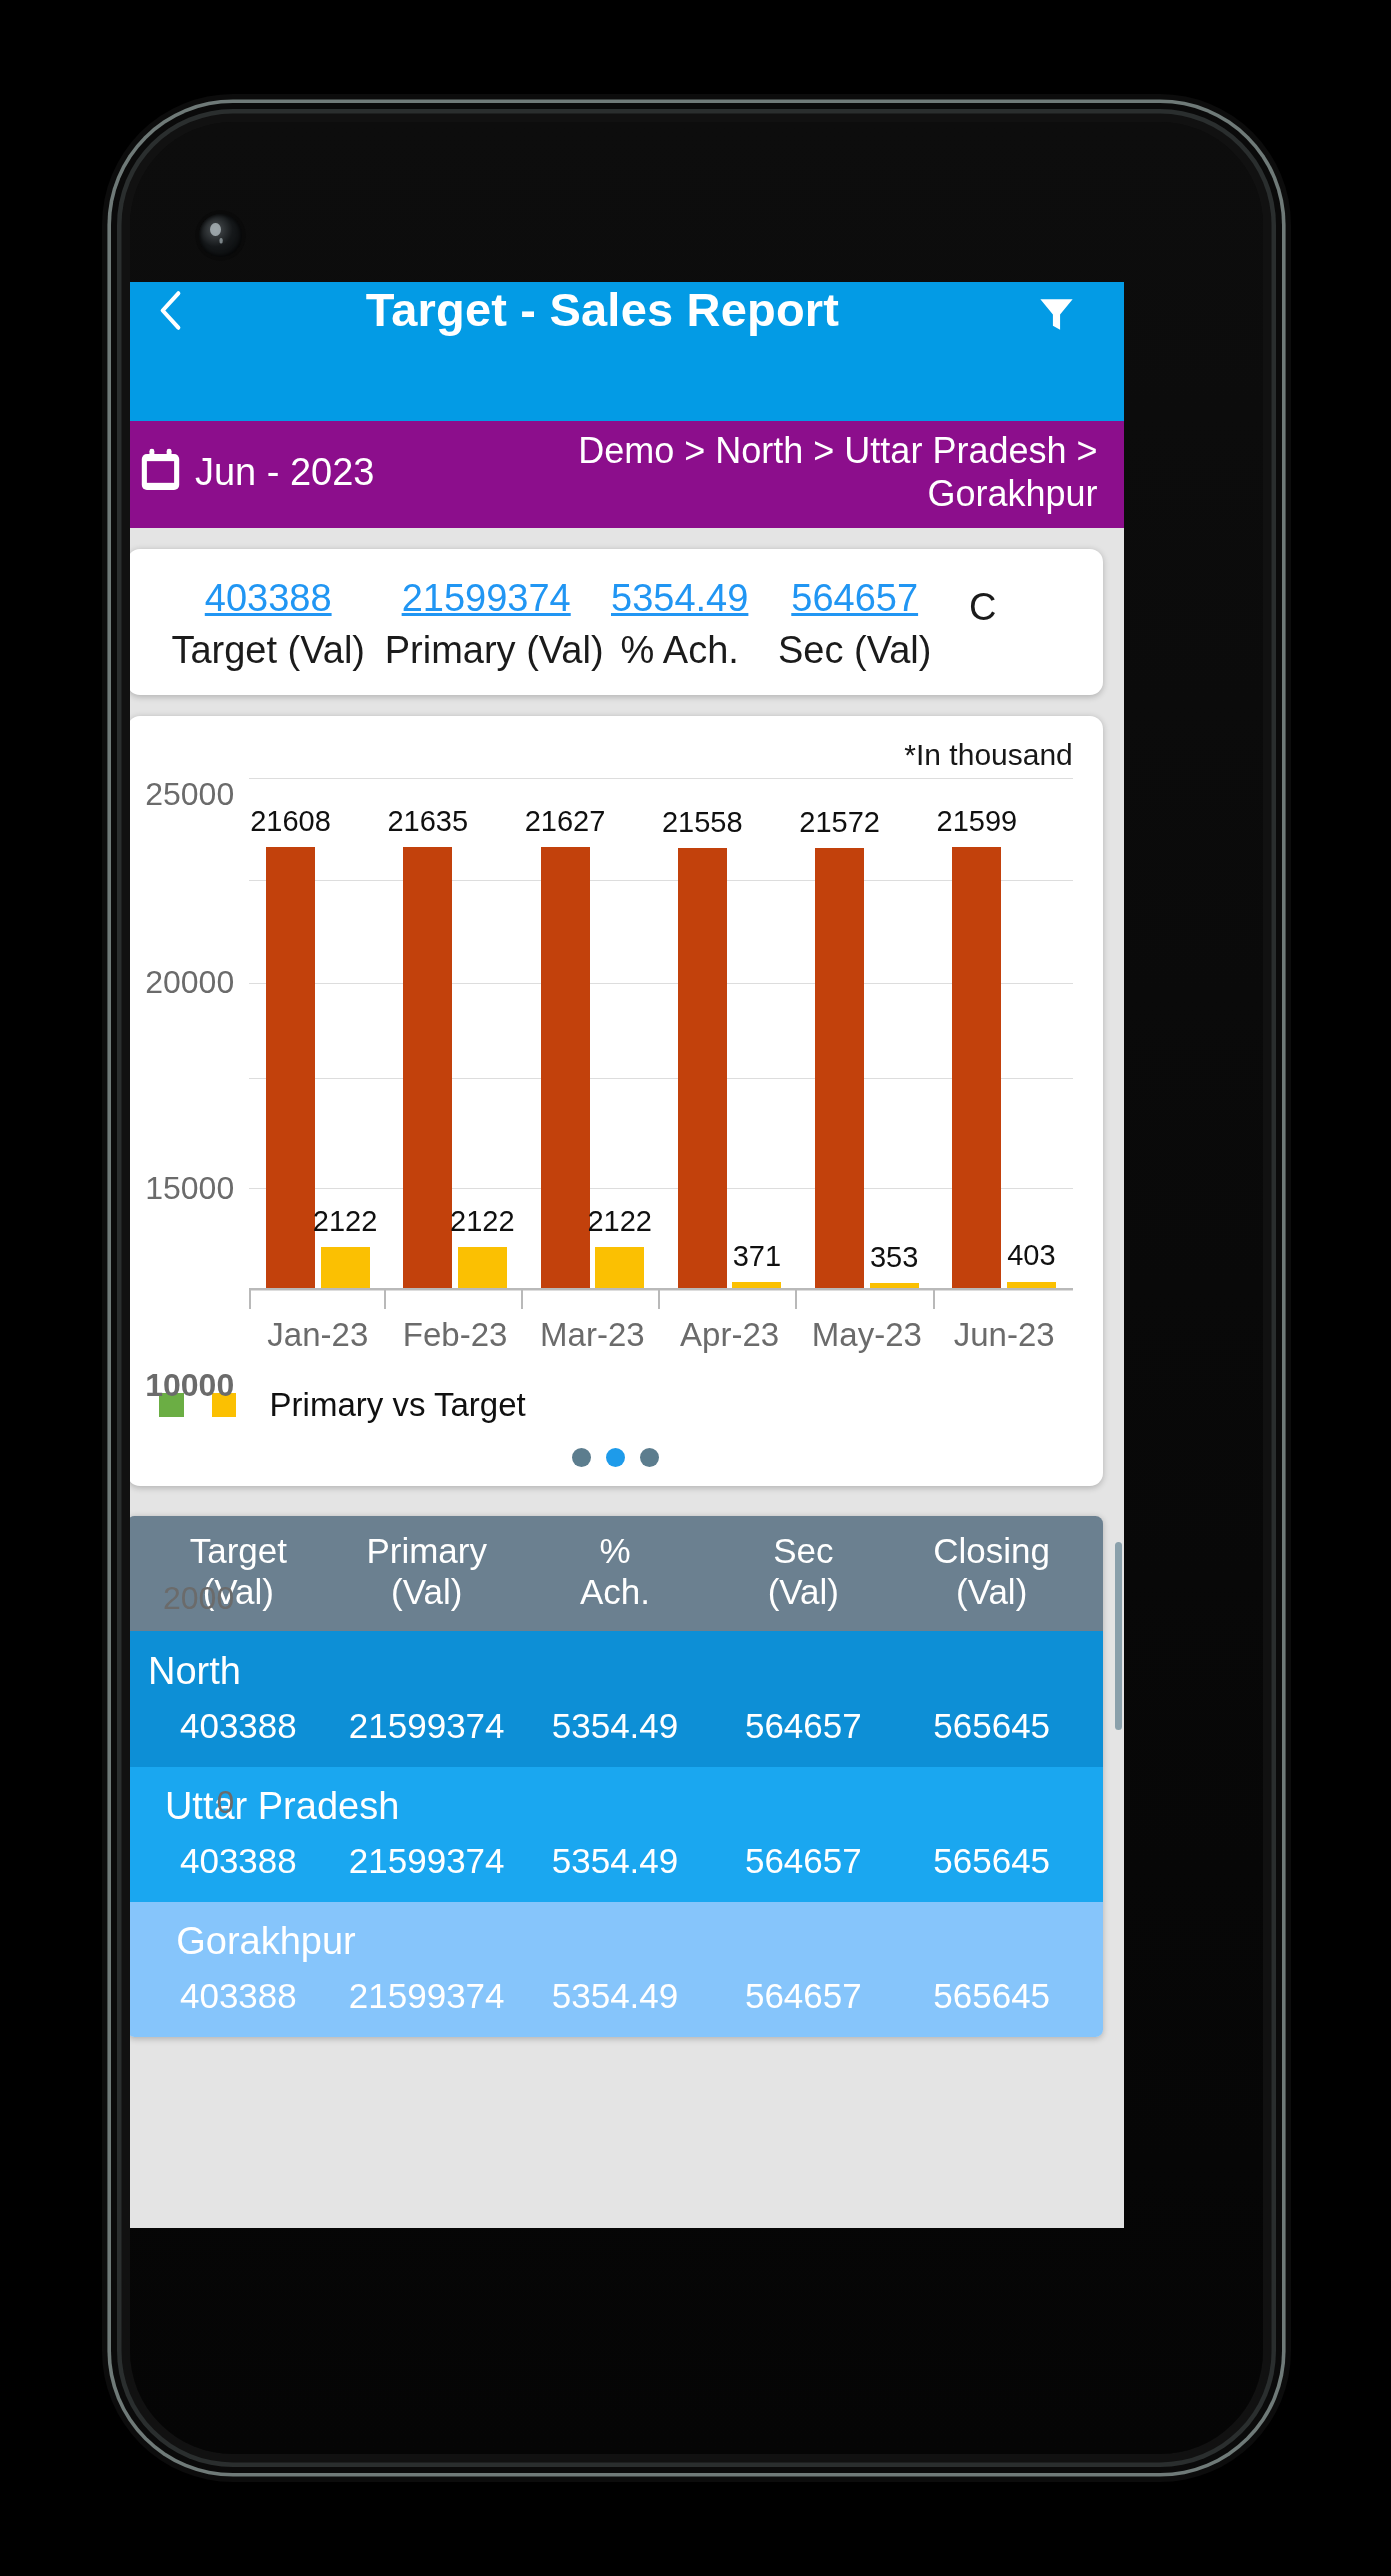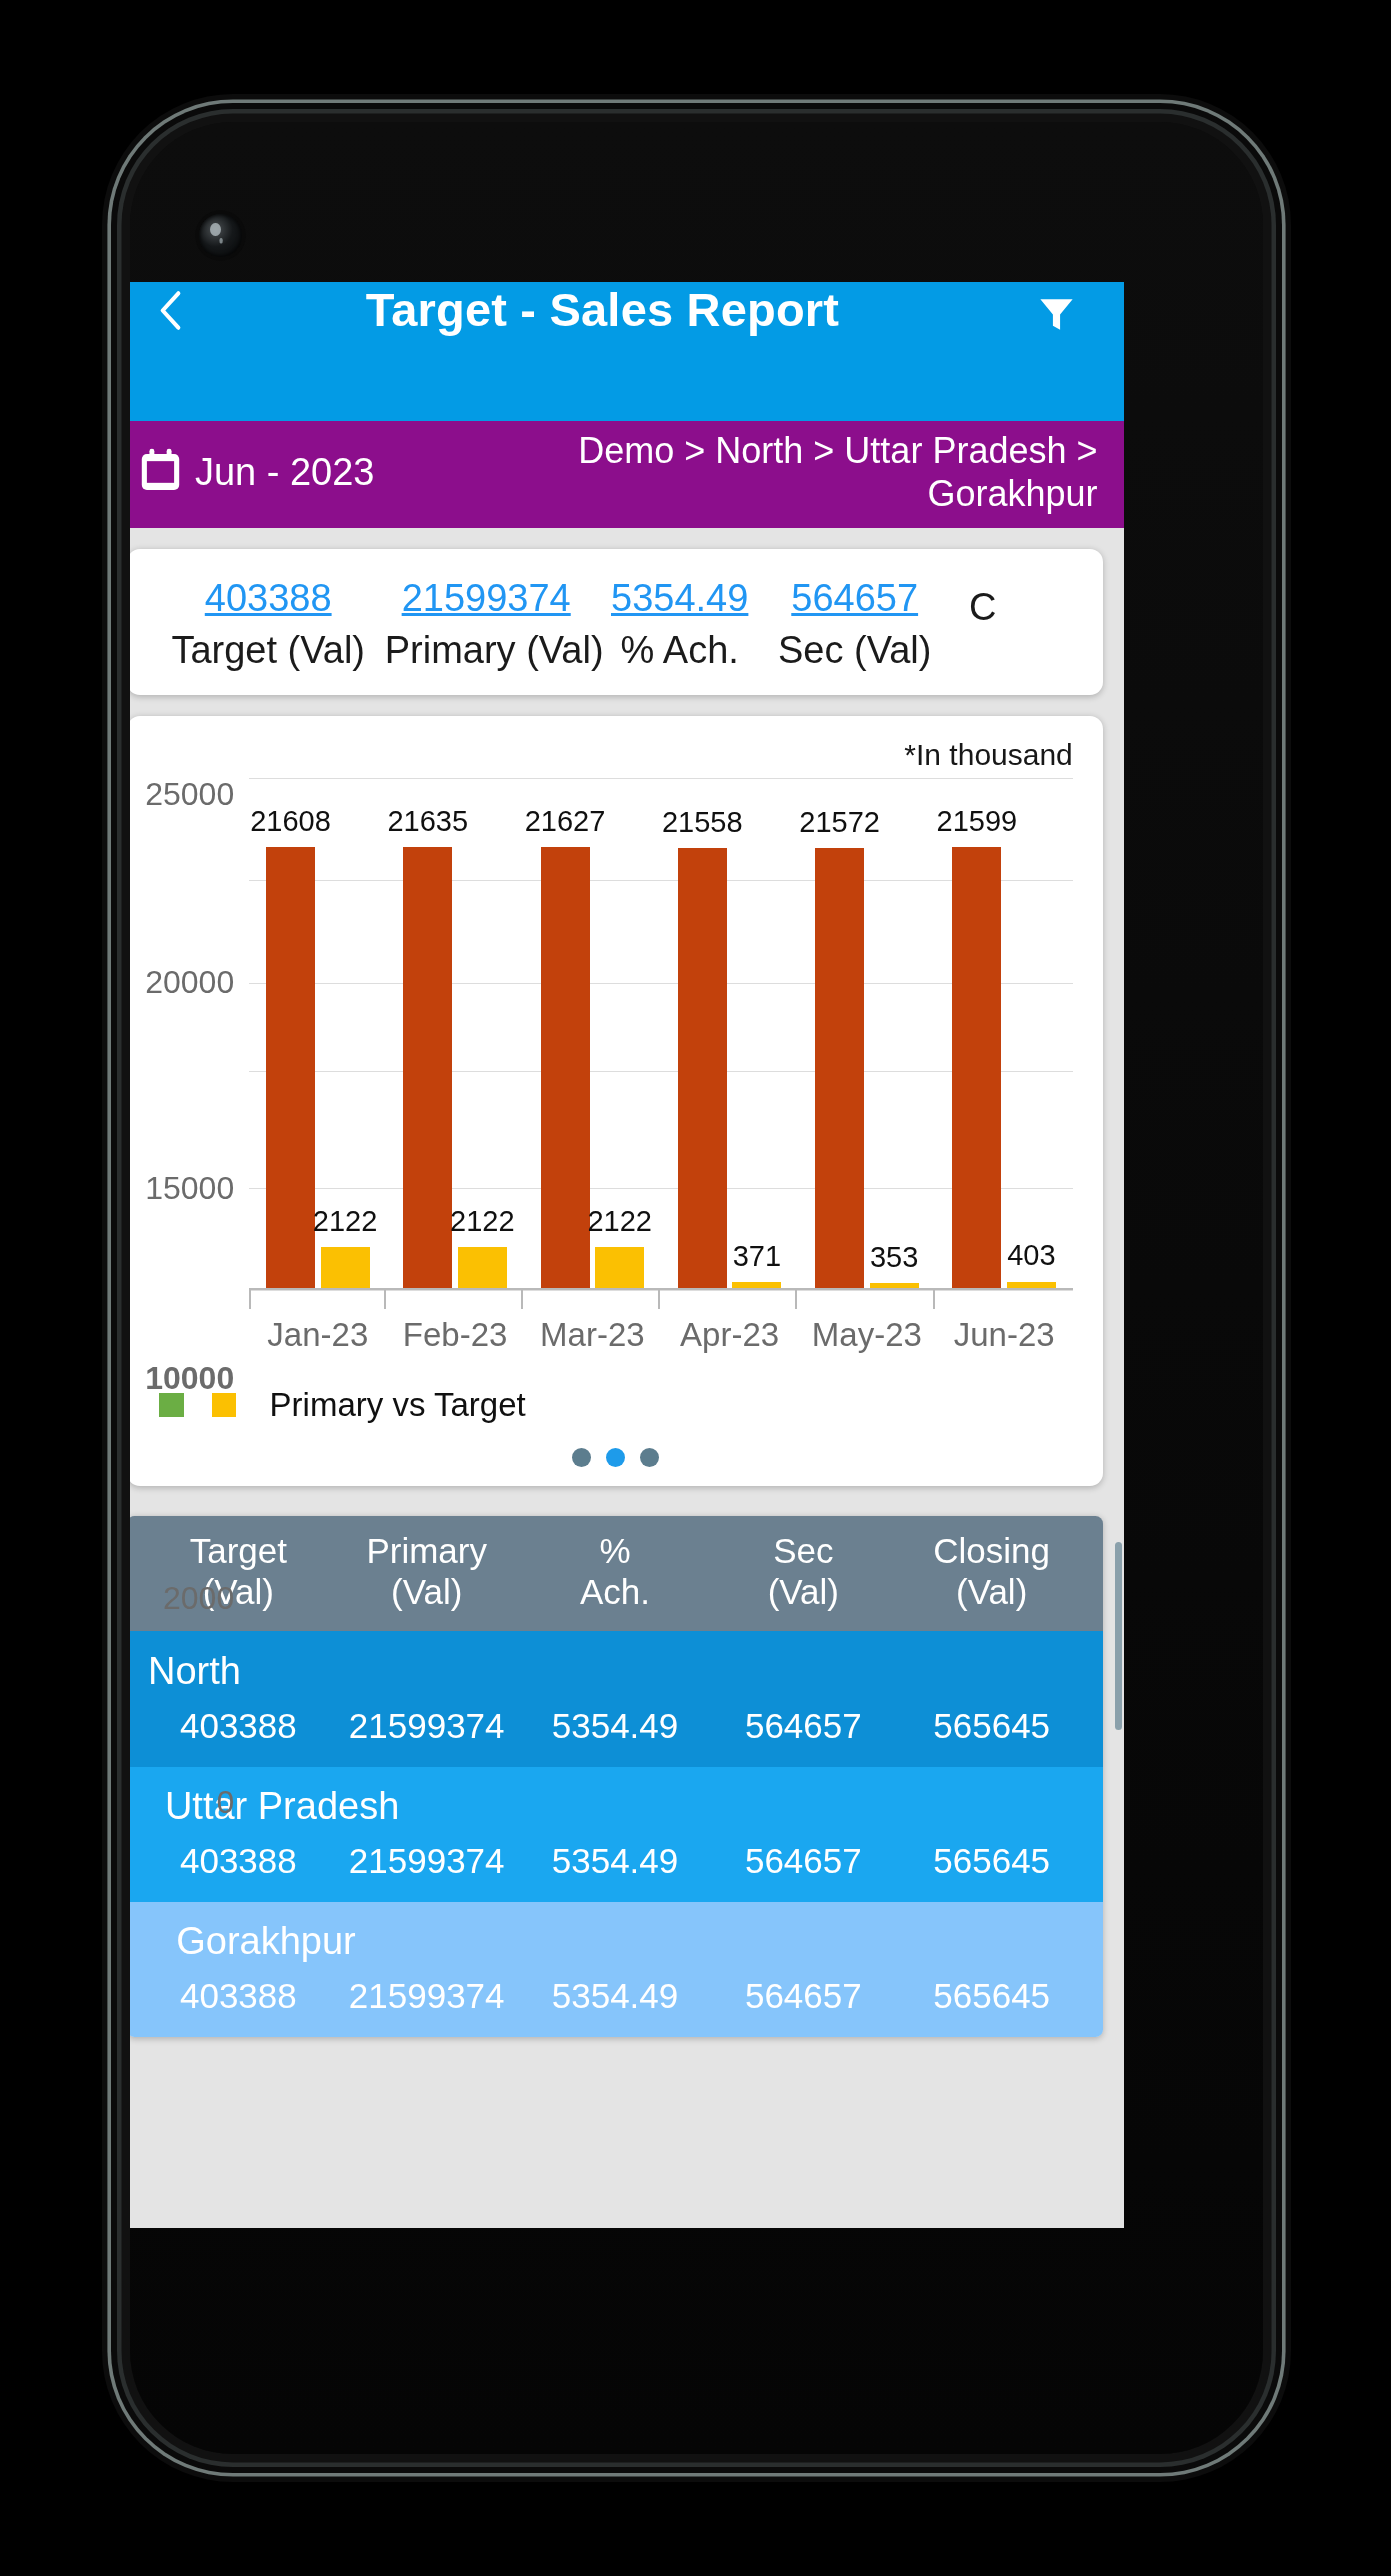--- a/index.html
+++ b/index.html
@@ -261,21 +261,21 @@
       <div id="chart-card" class="card">
         <div id="chart-note">*In thousand</div>
         <div id="plot">
           <div id="grid">
               <div class="grid-line" style="top: 512px;">
                 <span class="y-tick" style="top: 512px;">0</span>
               </div>
               <div class="grid-line" style="top: 410px;">
                 <span class="y-tick" style="top: 410px;">2000</span>
               </div>
-              <div class="grid-line" style="top: 293px; font-weight: bold;">
+              <div class="grid-line" style="top: 300px; font-weight: bold;">
                 <span class="y-tick" style="top: 307px;">10000</span>
               </div>
               <div class="grid-line" style="top: 205px;">
                 <span class="y-tick" style="top: 205px;">15000</span>
               </div>
               <div class="grid-line" style="top: 102px;">
                 <span class="y-tick" style="top: 102px;">20000</span>
               </div>
               <div class="grid-line" style="top: 0px;">
                 <span class="y-tick" style="top: 16px;">25000</span>

